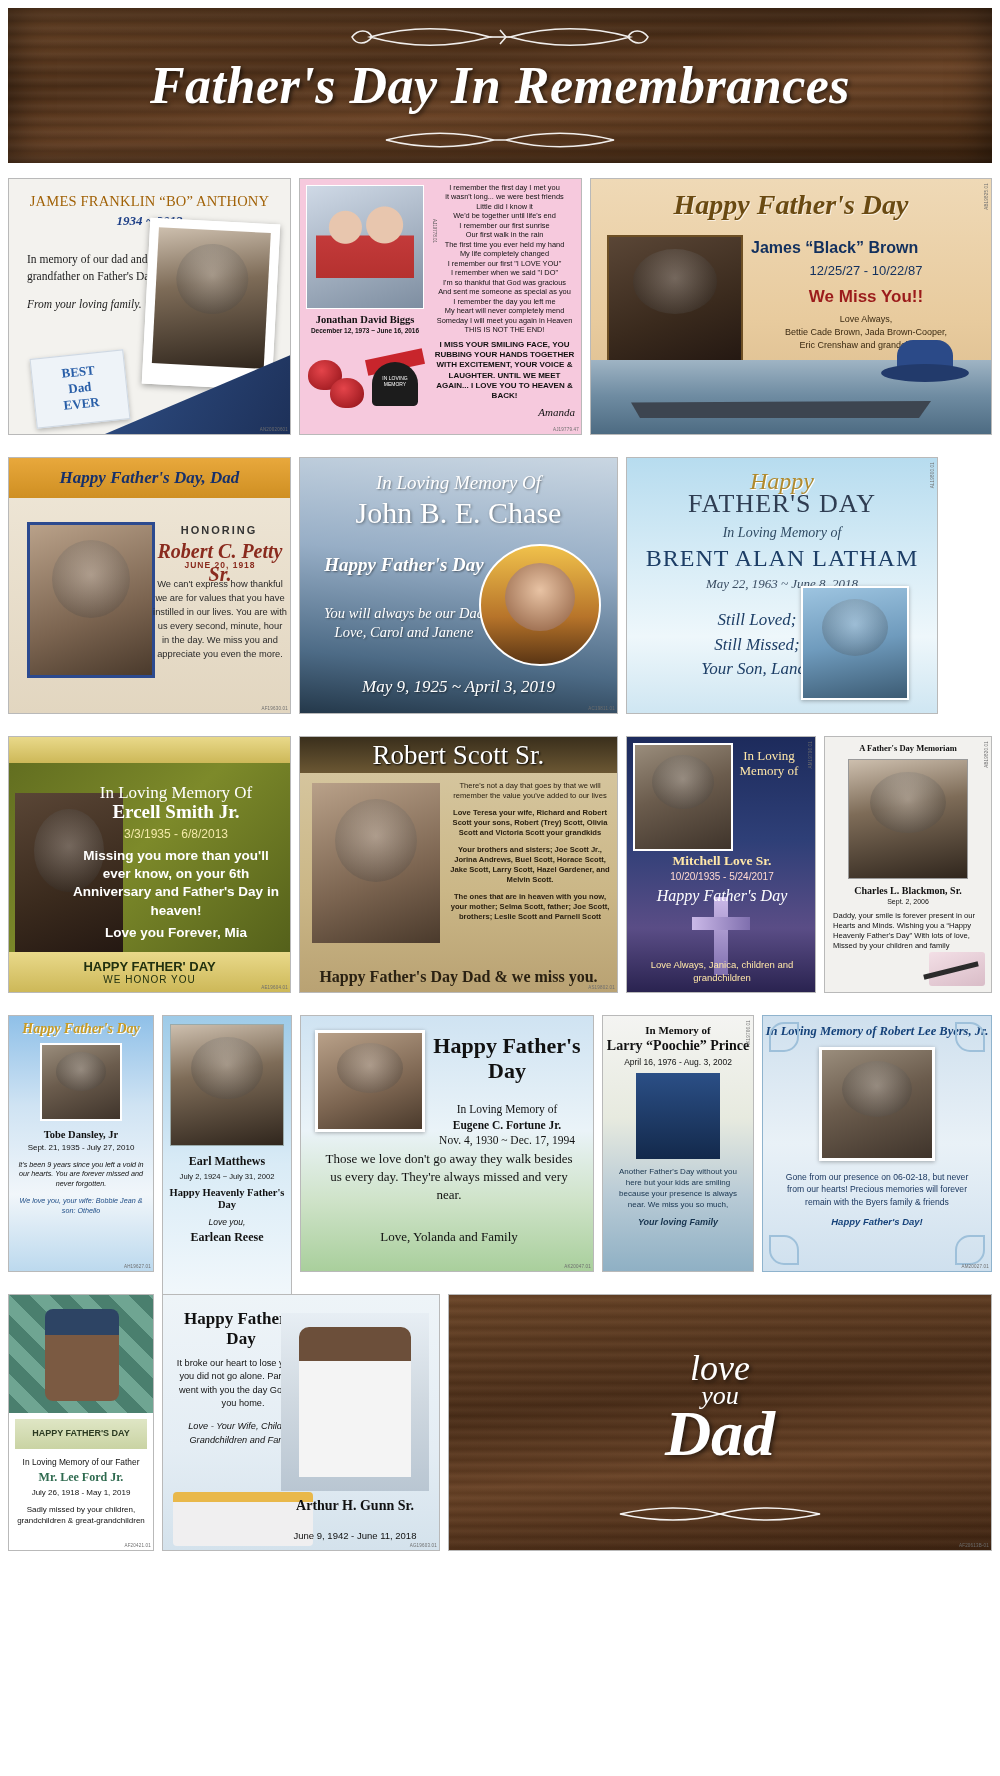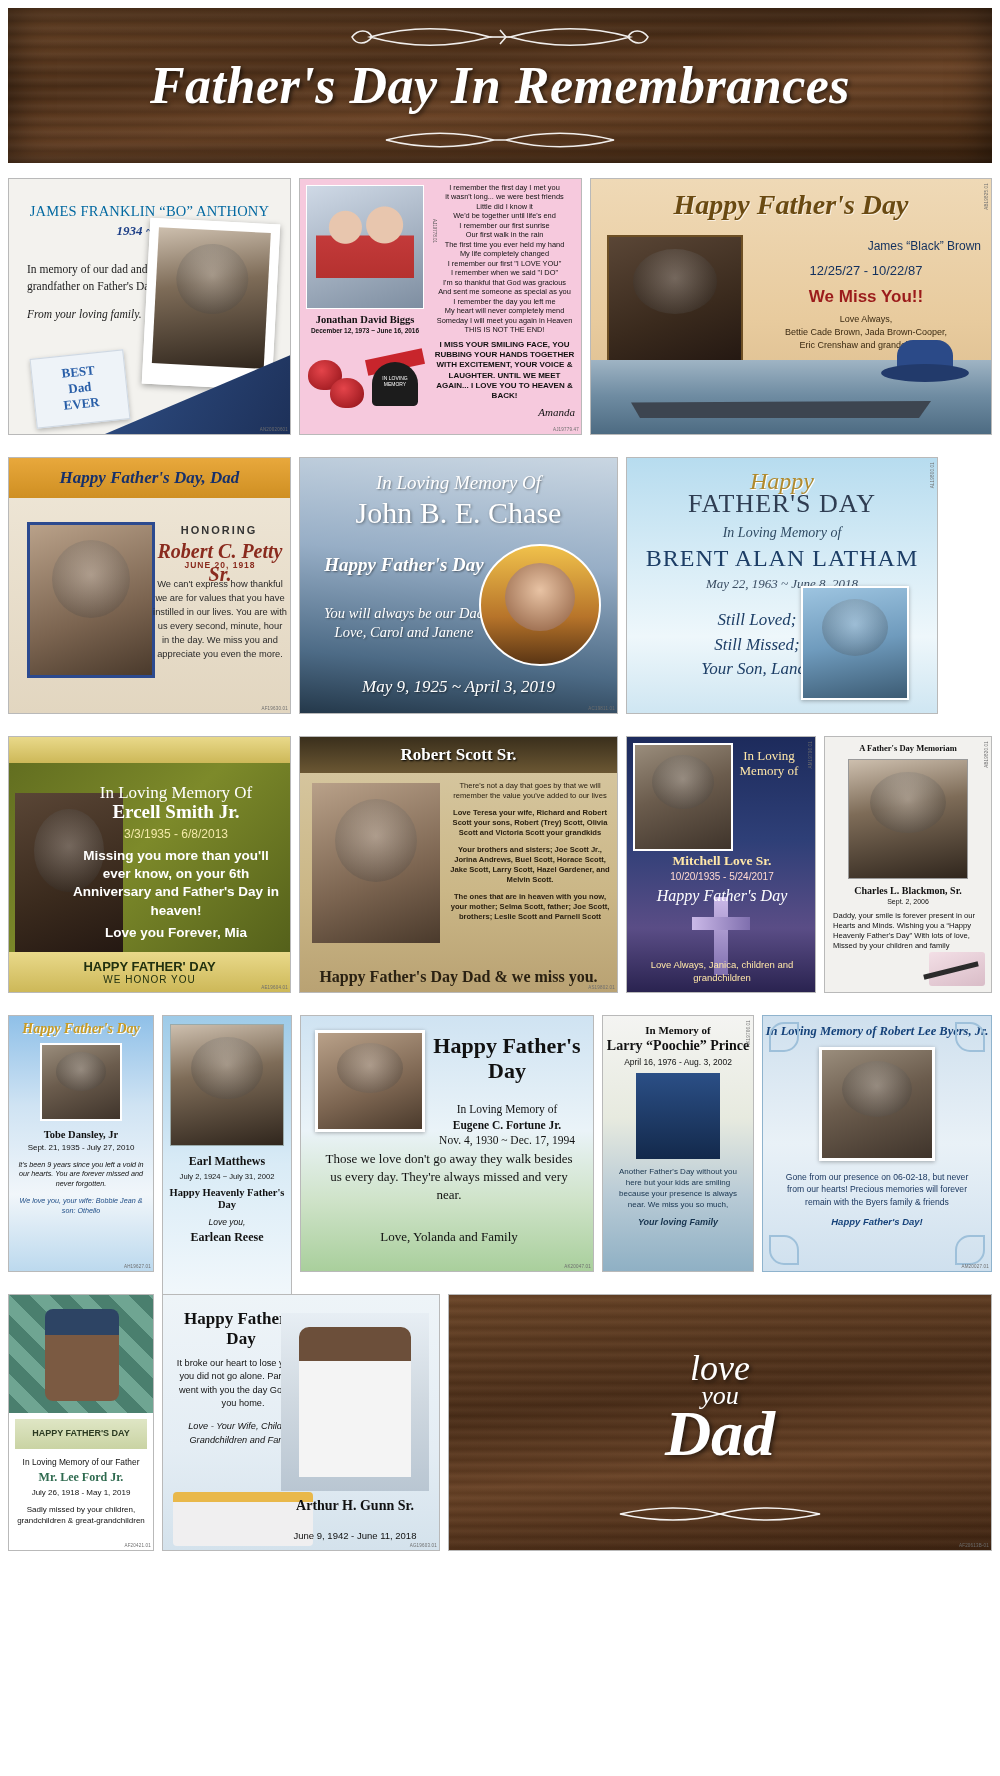--- a/index.html
+++ b/index.html
@@ -39,21 +39,21 @@
   .photo.suit{background:linear-gradient(170deg,#cdbfae 0%,#7e6c58 40%,#30261d 100%);}
   .photo.sky{background:linear-gradient(170deg,#9dc4e0 0%,#6f9bbd 50%,#3c5b73 100%);}
   .photo:after{
     content:"";position:absolute;left:18%;top:10%;width:64%;height:52%;border-radius:50%;
     background:radial-gradient(circle at 50% 45%, rgba(255,255,255,.25), rgba(0,0,0,.25));
   }
   .pf{border:3px solid #fff;box-shadow:0 1px 4px rgba(0,0,0,.45);}
 
   
   #ad1{left:0;top:0;width:283px;height:257px;background:#f3f2ee;}
-  #ad1 .nm{font-family:"Liberation Serif",serif;font-size:14.5px;letter-spacing:.2px;color:#0369a1;text-align:center;margin-top:24px;}
+  #ad1 .nm{font-family:"Liberation Serif",serif;font-size:14.5px;letter-spacing:.2px;color:#a16207;text-align:center;margin-top:14px;}
   #ad1 .yr{font-family:"Liberation Serif",serif;font-style:italic;font-weight:bold;font-size:13px;color:#1d3f86;text-align:center;margin-top:3px;}
   #ad1 .msg{font-family:"Liberation Serif",serif;font-size:11.5px;line-height:1.45;color:#1a1a1a;width:140px;margin-left:18px;margin-top:22px;}
   #ad1 .msg .it{font-style:italic;display:block;margin-top:12px;}
   #ad1 .ph{position:absolute;right:14px;top:42px;width:112px;height:136px;transform:rotate(3deg);background:#fff;padding:6px 6px 18px 6px;box-shadow:0 2px 6px rgba(0,0,0,.35);}
   #ad1 .ph .inner{width:100%;height:100%;}
   #ad1 .card{position:absolute;left:24px;bottom:10px;width:92px;height:68px;background:#eef3f8;border:1px solid #cfd8e2;transform:rotate(-6deg);box-shadow:0 2px 5px rgba(0,0,0,.25);}
   #ad1 .card span{display:block;text-align:center;font-family:"Liberation Serif",serif;color:#2a5fa8;font-size:13px;font-weight:bold;}
   #ad1 .card span.l1{margin-top:9px;}
   #ad1 .tie{position:absolute;left:96px;bottom:0;width:190px;height:92px;background:linear-gradient(120deg,#2f4f86 0%,#1d3058 100%);clip-path:polygon(0% 100%,100% 12%,100% 100%);}
 
@@ -76,21 +76,21 @@
   #ad2 .rbn{position:absolute;right:2px;top:2px;width:58px;height:16px;background:#c8252c;transform:rotate(-12deg);}
   #ad2 .poem{position:absolute;right:0;top:0;width:153px;height:100%;color:#111;padding:4px 6px;box-sizing:border-box;font-size:7.4px;line-height:1.28;text-align:center;}
   #ad2 .poem .blk{margin-top:5px;font-weight:bold;font-size:8px;line-height:1.3;}
   #ad2 .poem .sig{font-family:"Liberation Serif",serif;font-style:italic;font-size:11px;text-align:right;margin-top:3px;}
   #ad2 .sidecode{position:absolute;left:132px;top:40px;font-size:4.5px;color:#555;writing-mode:vertical-rl;}
 
   
   #ad3{left:582px;top:0;width:402px;height:257px;background:linear-gradient(180deg,#efd9b6 0%,#e8cb9e 55%,#d8b98a 100%);}
   #ad3 .hdr{font-family:"Liberation Serif",serif;font-style:italic;font-weight:bold;font-size:28px;color:#6a4a12;text-align:center;margin-top:10px;text-shadow:1px 1px 0 rgba(255,255,255,.6);}
   #ad3 .ph{position:absolute;left:16px;top:56px;width:132px;height:124px;border:2px solid #6d4f24;}
-  #ad3 .nm{position:absolute;left:160px;top:60px;width:230px;text-align:right;font-weight:normal;font-size:12px;color:#12305e;}
+  #ad3 .nm{position:absolute;left:160px;top:60px;width:230px;text-align:left;font-weight:bold;font-size:16px;color:#12305e;}
   #ad3 .dt{position:absolute;left:160px;top:84px;width:230px;text-align:center;font-size:13px;color:#12305e;}
   #ad3 .miss{position:absolute;left:160px;top:108px;width:230px;text-align:center;font-weight:bold;font-size:17px;color:#9b1b1b;}
   #ad3 .lv{position:absolute;left:160px;top:134px;width:230px;text-align:center;font-size:9px;line-height:1.45;color:#3b2a12;}
   #ad3 .ship{position:absolute;left:0;bottom:0;width:402px;height:74px;background:linear-gradient(180deg,#9fb4c4 0%,#6f8ca2 48%,#4d6b82 100%);}
   #ad3 .ship:after{content:"";position:absolute;left:40px;bottom:16px;width:300px;height:26px;background:#3d4550;clip-path:polygon(3% 100%,0 40%,100% 35%,96% 100%);}
   #ad3 .hat{position:absolute;right:22px;bottom:52px;width:88px;height:52px;}
   #ad3 .hat .brim{position:absolute;bottom:0;width:88px;height:18px;border-radius:50%;background:#223a6b;}
   #ad3 .hat .top{position:absolute;bottom:10px;left:16px;width:56px;height:32px;border-radius:16px 16px 6px 6px;background:#2b4a88;}
 
   
@@ -134,21 +134,21 @@
   #ad7 .lv{position:absolute;left:62px;top:188px;width:210px;text-align:center;font-weight:bold;font-size:13.5px;}
   #ad7 .ph{position:absolute;left:6px;top:56px;width:108px;height:160px;}
   #ad7 .foot{position:absolute;left:0;bottom:0;width:100%;height:40px;background:linear-gradient(180deg,#e9d98a,#cdb858);color:#20300f;display:flex;flex-direction:column;align-items:center;justify-content:center;}
   #ad7 .foot .f1{font-weight:bold;font-size:13px;}
   #ad7 .foot .f2{font-size:10px;letter-spacing:1px;}
   #ad7 .topbar{position:absolute;left:0;top:0;width:100%;height:26px;background:linear-gradient(180deg,#e9d98a,#cdb858);}
 
   
   #ad8{left:291px;top:0;width:319px;height:257px;background:linear-gradient(180deg,#d8c9a4 0%,#cbb787 60%,#b9a273 100%);}
   #ad8 .hdr{height:36px;background:linear-gradient(180deg,#3a2f1c,#6b5733);display:flex;align-items:center;justify-content:center;}
-  #ad8 .hdr span{color:#fff;font-family:"Liberation Serif",serif;font-weight:bold;font-size:17px;text-shadow:1px 1px 2px #000;}
+  #ad8 .hdr span{color:#fff;font-family:"Liberation Serif",serif;font-weight:normal;font-size:27px;text-shadow:1px 1px 2px #000;}
   #ad8 .ph{position:absolute;left:12px;top:46px;width:128px;height:160px;}
   #ad8 .txt{position:absolute;left:150px;top:44px;width:160px;font-size:7.6px;line-height:1.32;color:#2b2112;text-align:center;font-weight:bold;}
   #ad8 .txt p{margin:0 0 7px 0;}
   #ad8 .txt p.lead{font-weight:normal;}
   #ad8 .foot{position:absolute;left:0;bottom:6px;width:100%;text-align:center;font-family:"Liberation Serif",serif;font-weight:bold;font-size:16px;color:#2a2112;}
 
   
   #ad9{left:618px;top:0;width:190px;height:257px;background:linear-gradient(180deg,#1d2b5c 0%,#2e3f77 40%,#5a4d86 75%,#2a2350 100%);color:#fff;}
   #ad9 .ph{position:absolute;left:6px;top:6px;width:96px;height:104px;border:2px solid #fff;}
   #ad9 .ilm{position:absolute;right:6px;top:12px;width:80px;text-align:center;font-family:"Liberation Serif",serif;font-size:13px;line-height:1.15;color:#ffe7a8;}

